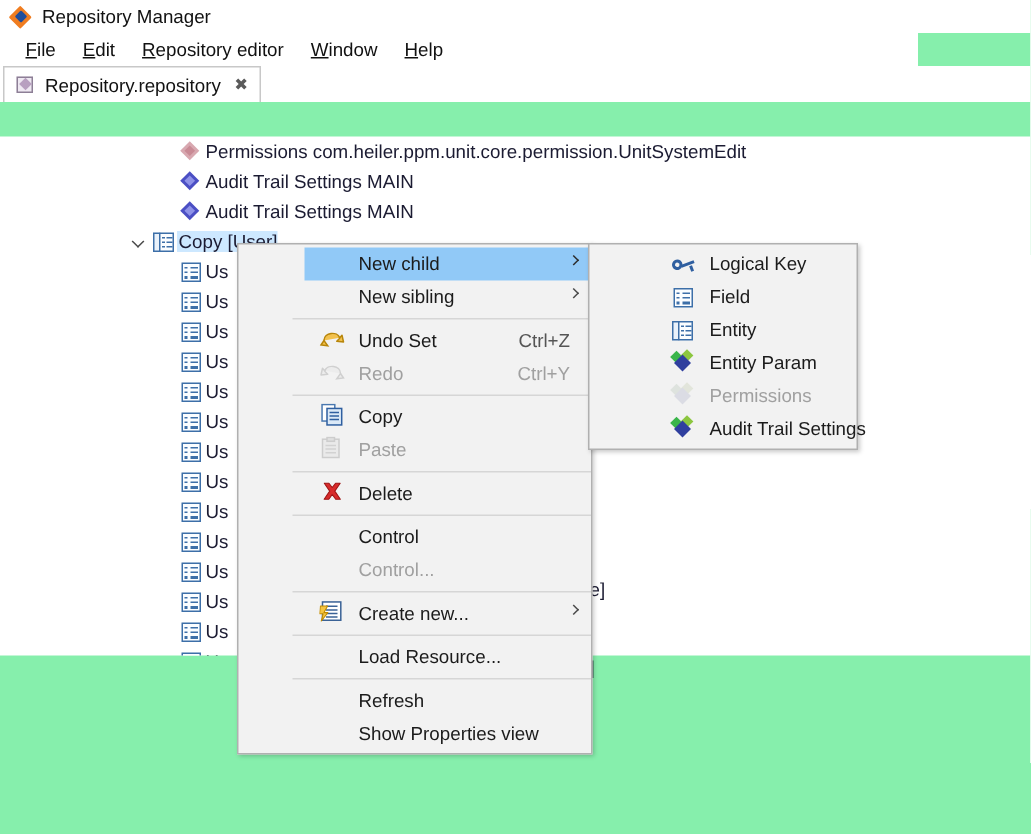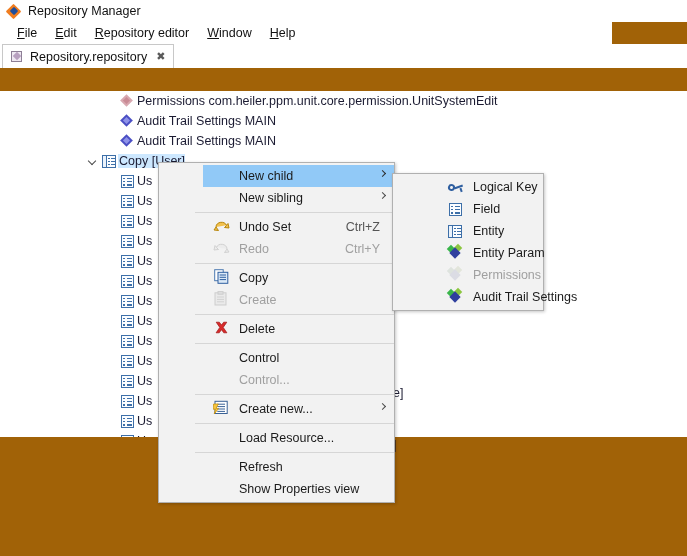--- a/index.html
+++ b/index.html
@@ -5,21 +5,21 @@
   * { box-sizing: border-box; }
   html, body {
     margin: 0; padding: 0;
     width: 687px; height: 556px;
     overflow: hidden;
     background: #ffffff;
     font-family: "Liberation Sans", sans-serif;
     font-size: 12px;
     color: #1a1a2e;
   }
-  #app { position: relative; width: 687px; height: 556px; background:#a16207; }
+  #app { position: relative; width: 687px; height: 556px; background:#86efac; }
 
   
   .titlebar {
     position: absolute; left:0; top:0; width:687px; height:22px;
     background:#ffffff;
     display:flex; align-items:center; gap:7px; padding-left:6px;
   }
   .title-text { font-size:12.5px; color:#111; }
 
   
@@ -659,21 +659,21 @@
       <div class="citem disabled">
         <span class="cicon">
           <span class="ic" style="opacity: 0.55;"><svg width="15" height="15" viewBox="0 0 15 15">
               <rect x="1" y="1.8" width="11" height="12.2" fill="#e4e4e4" stroke="#b0b0b0" stroke-width="1"></rect>
               <rect x="4" y="0.6" width="5" height="2.6" fill="#d2d2d2" stroke="#b0b0b0" stroke-width="1"></rect>
               <line x1="3" y1="6" x2="10" y2="6" stroke="#b8b8b8" stroke-width="1"></line>
               <line x1="3" y1="8.4" x2="10" y2="8.4" stroke="#b8b8b8" stroke-width="1"></line>
               <line x1="3" y1="10.8" x2="10" y2="10.8" stroke="#b8b8b8" stroke-width="1"></line>
             </svg></span>
         </span>
-        <span class="clabel">Create</span>
+        <span class="clabel">Paste</span>
       </div>
       <div class="sep"></div>
       <div class="citem">
         <span class="cicon">
           <span class="ic"><svg width="15" height="15" viewBox="0 0 15 15">
               <path d="M2.2 2.2 L5.3 2.2 L7.5 5 L9.7 2.2 L12.8 2.2 L9.2 7.4 L12.9 12.8 L9.8 12.8 L7.5 9.7 L5.2 12.8 L2.1 12.8 L5.8 7.4 Z" fill="#d82b2b" stroke="#9e1414" stroke-width="0.7" stroke-linejoin="round"></path>
             </svg></span>
         </span>
         <span class="clabel">Delete</span>
       </div>
@@ -710,21 +710,21 @@
       <div class="citem">
         <span class="cicon"></span>
         <span class="clabel">Refresh</span>
       </div>
       <div class="citem">
         <span class="cicon"></span>
         <span class="clabel">Show Properties view</span>
       </div>
     </div>
 
-  <div class="cmenu" id="submenu" style="left:392px; top:173px; width:152px;">
+  <div class="cmenu" id="submenu" style="left:392px; top:162px; width:180px;">
       <div class="citem">
         <span class="cicon">
           <span class="ic ic-key">
             <span class="kr"></span>
             <span class="ks"></span>
             <span class="kt"></span>
           </span>
         </span>
         <span class="clabel">Logical Key</span>
       </div>

